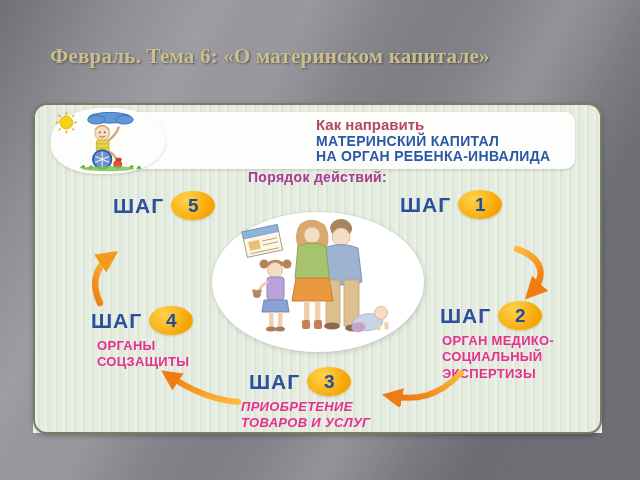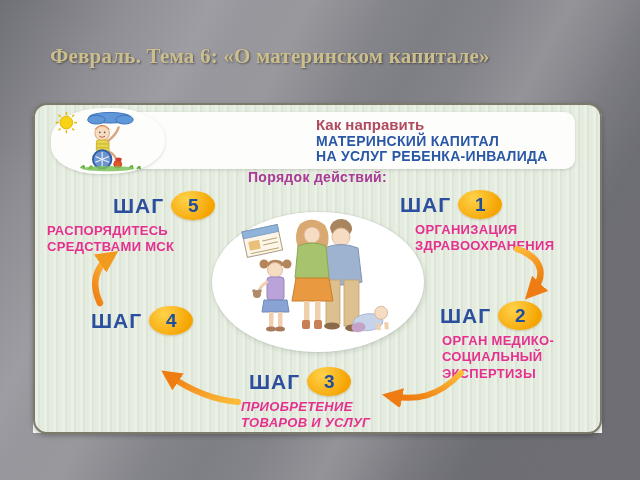--- a/index.html
+++ b/index.html
@@ -82,21 +82,21 @@
 <div class="slide-title">Февраль. Тема 6: «О материнском капитале»</div>
 
 <div class="poster-backing"></div>
 
 <div class="poster">
 
   <div class="banner">
     <div class="banner-text">
       <div class="kicker">Как направить</div>
       <div class="h-line">МАТЕРИНСКИЙ КАПИТАЛ</div>
-      <div class="h-line">НА УСЛУГ РЕБЕНКА-ИНВАЛИДА</div>
+      <div class="h-line">НА ОРГАН РЕБЕНКА-ИНВАЛИДА</div>
     </div>
   </div>
   <div class="banner-blob">
     <svg width="110" height="62" viewBox="0 0 112 64">
       <g stroke="#e8b400" stroke-width="1.5">
         <line x1="13" y1="2" x2="13" y2="5"></line>
           <line x1="13" y1="21" x2="13" y2="24"></line>
         <line x1="2" y1="13" x2="5" y2="13"></line>
           <line x1="21" y1="13" x2="24" y2="13"></line>
         <line x1="5" y1="5" x2="7" y2="7"></line>
@@ -186,22 +186,20 @@
         <rect x="172" y="112" width="4" height="7" fill="#f0cfae"></rect>
       </g>
     </svg>
   </div>
 
   <div class="step" id="step1">
     <div class="step-row">
       <span class="step-label">ШАГ</span>
       <span class="badge">1</span>
     </div>
-    <div class="step-desc">ОРГАНИЗАЦИЯ
-ЗДРАВООХРАНЕНИЯ</div>
   </div>
 
   <div class="step" id="step2">
     <div class="step-row">
       <span class="step-label">ШАГ</span>
       <span class="badge">2</span>
     </div>
     <div class="step-desc">ОРГАН МЕДИКО-
 СОЦИАЛЬНЫЙ
 ЭКСПЕРТИЗЫ</div>
@@ -214,29 +212,29 @@
     </div>
     <div class="step-desc">ПРИОБРЕТЕНИЕ
 ТОВАРОВ И УСЛУГ</div>
   </div>
 
   <div class="step" id="step4">
     <div class="step-row">
       <span class="step-label">ШАГ</span>
       <span class="badge">4</span>
     </div>
+    <div class="step-desc">ОРГАНЫ
+СОЦЗАЩИТЫ</div>
   </div>
 
   <div class="step" id="step5">
     <div class="step-row">
       <span class="step-label">ШАГ</span>
       <span class="badge">5</span>
     </div>
-    <div class="step-desc">РАСПОРЯДИТЕСЬ
-СРЕДСТВАМИ МСК</div>
   </div>
 
   <svg class="arrow" id="arrow12" width="52" height="62" viewBox="0 0 52 62">
     <defs>
       <linearGradient id="g12" x1="0" y1="0" x2="0.4" y2="1">
         <stop offset="0" stop-color="#fdbb3a"></stop>
           <stop offset="1" stop-color="#ee7c12"></stop>
       </linearGradient>
       <marker id="m12" viewBox="0 0 10 10" refX="6" refY="5" markerWidth="3.4" markerHeight="3.4" orient="auto">
         <path d="M0,0 L10,5 L0,10 z" fill="#ee7c12"></path>

